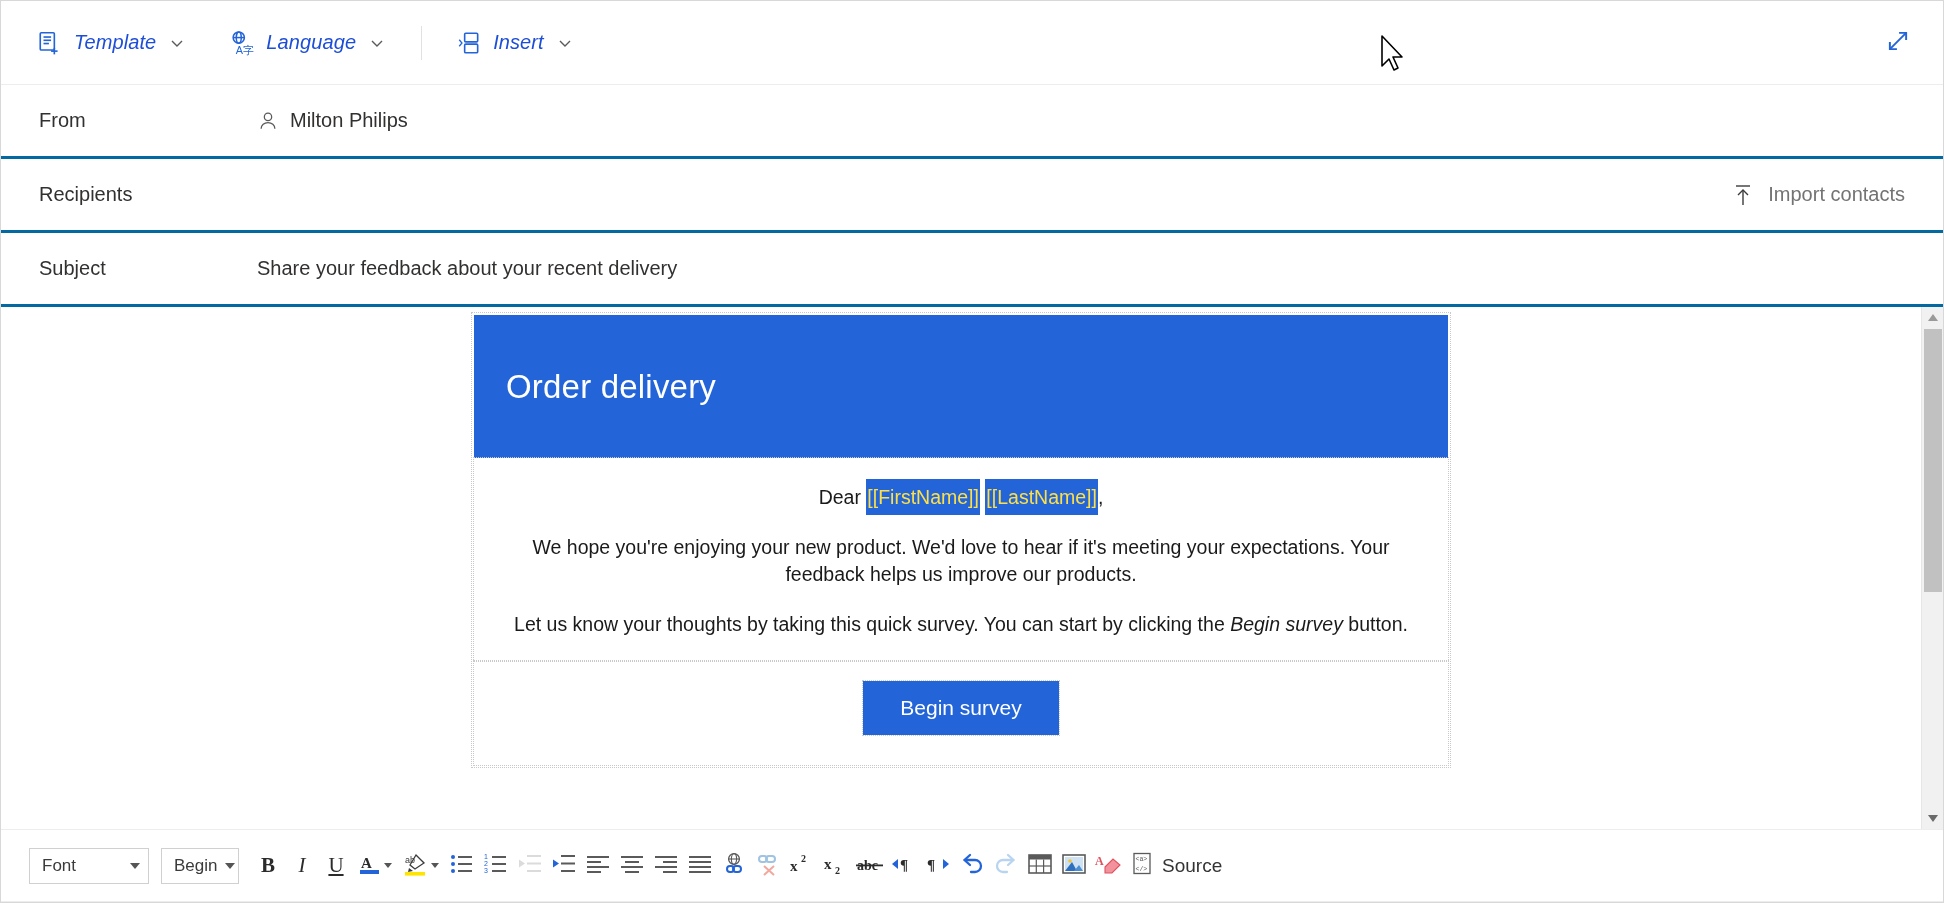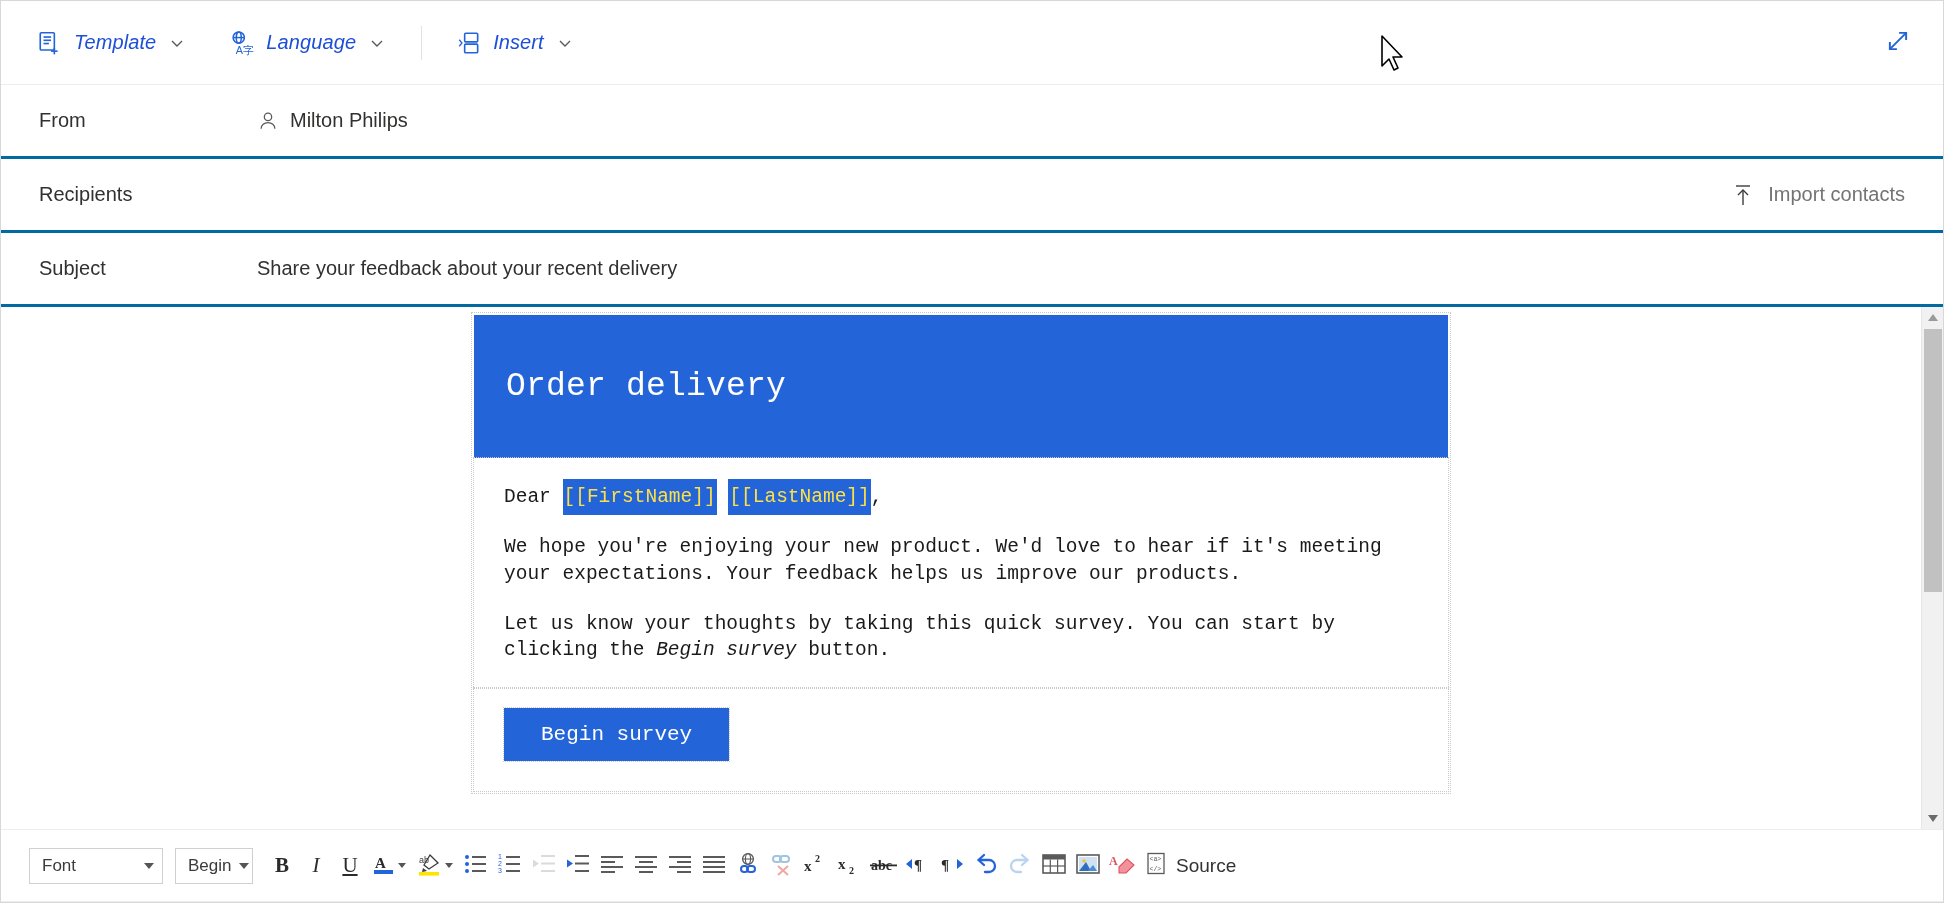--- a/index.html
+++ b/index.html
@@ -71,21 +71,22 @@
     flex: 1 1 auto; position: relative;
     background: #ffffff; display: flex; min-height: 0;
     border-bottom: 1px solid #ededed;
   }
   .canvas {
     flex: 1 1 auto; position: relative; overflow: hidden;
     display: flex; justify-content: center;
   }
   .mail {
     width: 978px; margin-top: 6px;
-    font-family: Liberation Mono, monospace;
+    font-family: Liberation Sans, sans-serif;
+    text-align: center;
   }
   .mail-outer { outline: 1px dotted #c9c9c9; padding: 2px; }
   .mail-hero {
     background: #2364d8;
     height: 143px;
     display: flex; align-items: center;
     padding-left: 32px;
   }
   .mail-hero h1 {
     margin: 0; font-size: 33px; font-weight: 400; color: #ffffff;
@@ -127,21 +128,21 @@
     padding-left: 28px; background: #fff;
     border-bottom: 1px solid #ededed;
   }
   .combo {
     height: 36px; min-width: 0;
     border: 1px solid #d0d0d0; background: #fff;
     display: flex; align-items: center; justify-content: space-between;
     padding: 0 8px 0 12px; font-size: 17px; color: #3b3b3b;
     cursor: pointer; margin-right: 12px;
   }
-  .combo.font { width: 134px; align-items: center; }
+  .combo.font { width: 120px; align-items: center; }
   .combo.size { width: 78px; }
   .caret { width: 0; height: 0; border-left: 5px solid transparent; border-right: 5px solid transparent;
            border-top: 6px solid #555; margin-left: 8px; }
   .tbtn {
     width: 34px; height: 38px; display: flex; align-items: center; justify-content: center;
     cursor: pointer; border-radius: 2px; flex: 0 0 auto;
   }
   .tbtn.disabled { opacity: .35; cursor: default; }
   .tbtn.wide { width: auto; padding: 0 6px; }
   .tbtn .lbl { font-size: 19px; color: #333; margin-left: 7px; }

